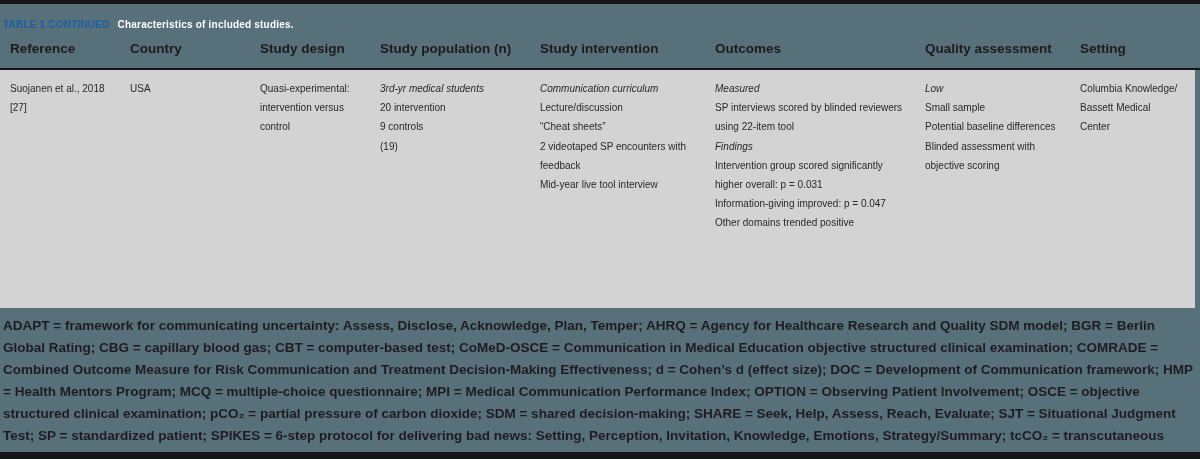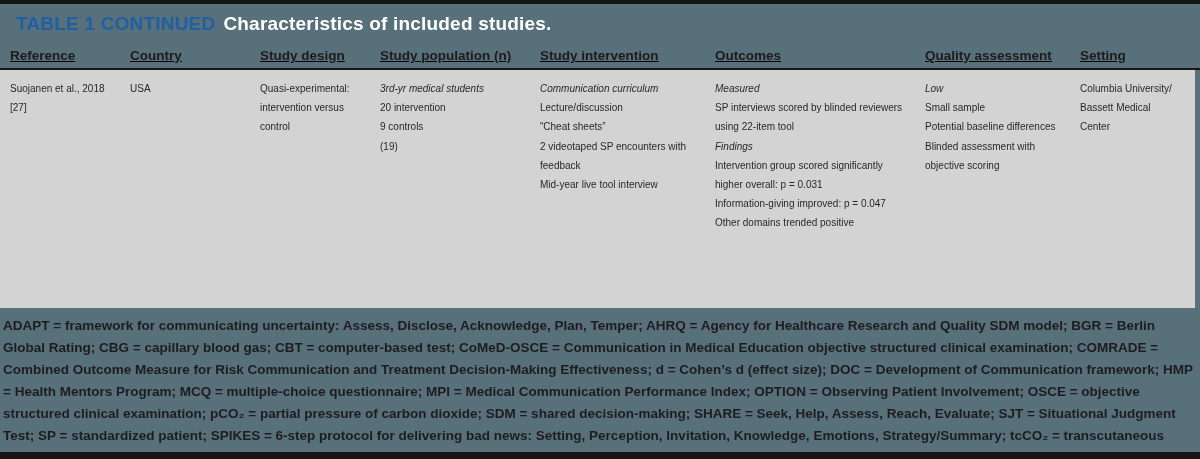--- a/index.html
+++ b/index.html
@@ -14,34 +14,33 @@
     position:relative;
   }
 
   .bar { background:var(--rule,#141414); width:100%; }
   .bar.top { height:4px; }
   .bar.bottom { height:7px; margin-top:auto; }
 
   .title-row {
     height:40px;
     display:flex; align-items:center;
-    padding-left:16px;
-    font-size:19px; font-weight:bold; letter-spacing:.2px;
+    padding-left:3px;
+    font-size:10px; font-weight:bold; letter-spacing:.2px;
   }
   .title-label { color:var(--blue,#1e5fa5); margin-right:8px; }
   .title-text  { color:#ffffff; }
 
   .header-row {
     display:grid;
     grid-template-columns:120px 130px 120px 160px 175px 210px 155px 1fr;
     padding-left:10px;
     height:24px;
     align-items:end;
-    padding-bottom:5px;
-    text-decoration:underline;
+    padding-bottom:12px;
   }
   .hcell {
     font-weight:bold; font-size:13.5px;
     color:#1d1b1c;
     padding-right:10px;
     white-space:nowrap; overflow:hidden;
   }
 
   .separator { height:2px; background:var(--rule,#141414); width:100%; }
 
@@ -126,21 +125,21 @@
         <div class="seg">Information-giving improved: p = 0.047</div>
         <div class="seg">Other domains trended positive</div>
       </div>
       <div class="bcell">
         <div class="seg italic">Low</div>
         <div class="seg">Small sample</div>
         <div class="seg">Potential baseline differences</div>
         <div class="seg">Blinded assessment with objective scoring</div>
       </div>
       <div class="bcell">
-        <div class="seg">Columbia University/</div>
+        <div class="seg">Columbia Knowledge/</div>
         <div class="seg">Bassett Medical Center</div>
       </div>
     </div>
 
   <div class="footnote">ADAPT = framework for communicating uncertainty: Assess, Disclose, Acknowledge, Plan, Temper; AHRQ = Agency for Healthcare Research and Quality SDM model; BGR = Berlin Global Rating; CBG = capillary blood gas; CBT = computer-based test; CoMeD-OSCE = Communication in Medical Education objective structured clinical examination; COMRADE = Combined Outcome Measure for Risk Communication and Treatment Decision-Making Effectiveness; d = Cohen’s d (effect size); DOC = Development of Communication framework; HMP = Health Mentors Program; MCQ = multiple-choice questionnaire; MPI = Medical Communication Performance Index; OPTION = Observing Patient Involvement; OSCE = objective structured clinical examination; pCO₂ = partial pressure of carbon dioxide; SDM = shared decision-making; SHARE = Seek, Help, Assess, Reach, Evaluate; SJT = Situational Judgment Test; SP = standardized patient; SPIKES = 6-step protocol for delivering bad news: Setting, Perception, Invitation, Knowledge, Emotions, Strategy/Summary; tcCO₂ = transcutaneous carbon dioxide; VP = virtual patient; WHI = written health information.</div>
 
   <div class="bar bottom"></div>
 </div>
 
 </body></html>

